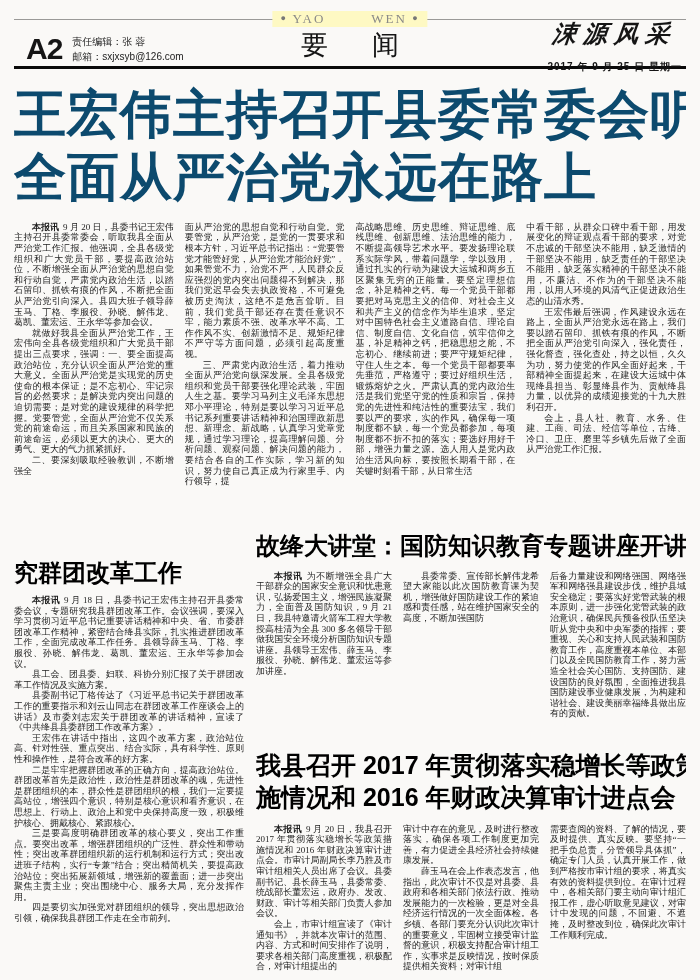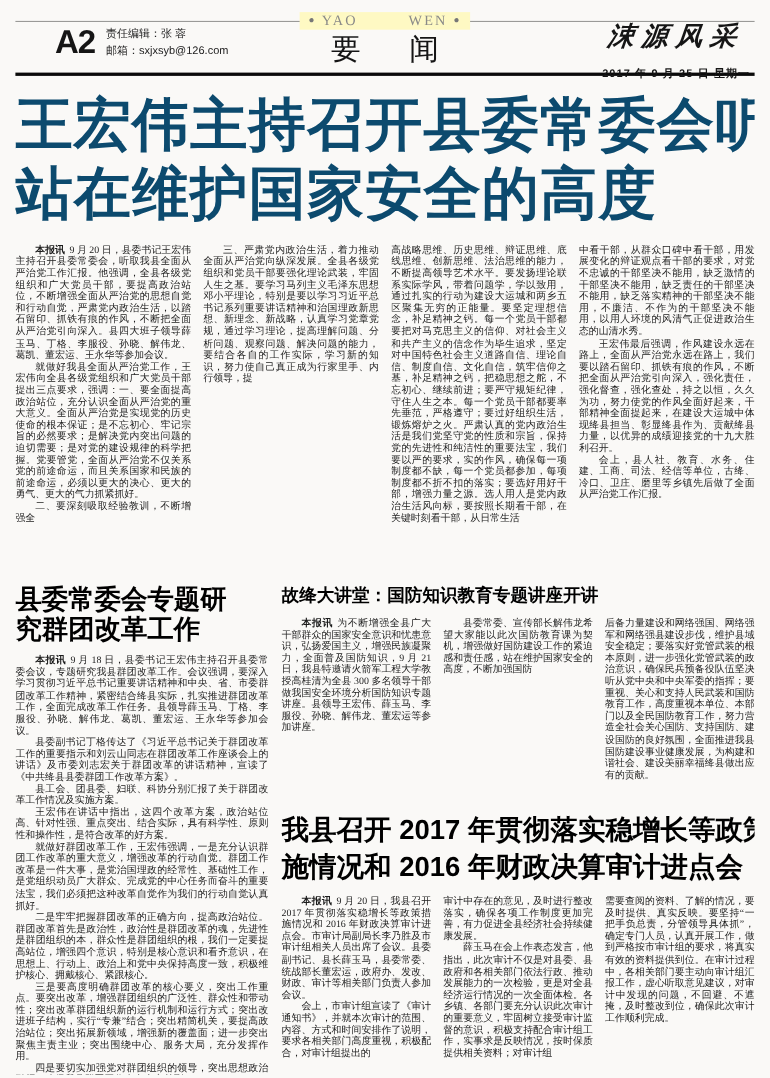--- a/index.html
+++ b/index.html
@@ -12,21 +12,21 @@
   
   .hdr{position:relative;height:56px;border-bottom:3.5px solid #0a0a0a;margin-bottom:6px;}
   .hdr-thinline{position:absolute;left:0;right:0;top:9px;border-top:1.5px solid #9a9a98;}
   .pinrow{
     position:absolute;left:50%;top:1px;transform:translateX(-50%);
     background:#fef9c3;padding:0 8px;color:#8a8a88;
     font-family:"Liberation Serif",serif;font-size:13px;letter-spacing:2px;white-space:nowrap;text-align:right;
   }
   .pinrow .gap{display:inline-block;width:46px;}
   .pinrow .dot{font-size:9px;vertical-align:2px;color:#777;}
-  .hdr-left{position:absolute;left:12px;top:14px;display:flex;align-items:center;margin-left:24px;}
+  .hdr-left{position:absolute;left:12px;top:24px;display:flex;align-items:center;}
   .pagecode{font-family:"Liberation Sans",sans-serif;font-weight:900;font-size:30px;line-height:1;letter-spacing:-1px;}
   .editorbox{margin-left:10px;font-size:10px;line-height:1.5;font-family:"Liberation Sans",sans-serif;color:#222;}
   .hdr-center{position:absolute;left:50%;top:17px;transform:translateX(-50%);white-space:nowrap;}
   .sectiontitle{font-size:27px;font-weight:normal;letter-spacing:0;}
   .sectiontitle span:first-child{margin-right:44px;}
   .hdr-right{position:absolute;right:4px;top:12px;text-align:center;}
   .masthead{
     font-family:"Liberation Serif",serif;font-style:italic;font-weight:bold;
     font-size:24px;letter-spacing:7px;line-height:1;transform:skewX(-6deg);
   }
@@ -35,21 +35,21 @@
   .headline-main{
     font-family:"Liberation Sans","DejaVu Sans",sans-serif;font-weight:900;
     font-size:52px;line-height:1.22;margin:14px 0 12px 0;letter-spacing:1px;
     white-space:nowrap;overflow:hidden;color:#0c4a6e;
   }
   .headline-sub{
     font-family:"Liberation Sans","DejaVu Sans",sans-serif;font-weight:900;color:#000;
     margin:0 0 8px 0;white-space:nowrap;overflow:hidden;
   }
   .h-groups{font-size:24px;line-height:1.15;}
-  .h-lecture{font-size:16px;line-height:1.2;margin-bottom:10px;}
+  .h-lecture{font-size:24px;line-height:1.2;margin-bottom:10px;}
   .h-audit{font-size:25px;line-height:1.3;margin:2px 0 10px 0;}
   
   .cols{display:flex;gap:11px;align-items:center;}
   .col{flex:1 1 0;overflow:hidden;}
   .bodytext{font-size:9px;line-height:10.6px;text-align:justify;color:#1c1c1c;}
   .bodytext p{margin:0;text-indent:2em;}
   .bodytext p.cont{text-indent:0;}
   .lead{font-family:"Liberation Sans",sans-serif;font-weight:bold;margin-right:4px;}
   .main-body .col{height:300px;}
   
@@ -90,55 +90,55 @@
 
     <div class="hdr-right">
       <div class="masthead">涑源风采</div>
       <div class="dateline">2017 年 9 月 25 日  星期一</div>
     </div>
   </header>
 
   <section>
     <h1 class="headline-main">
       <span>王宏伟主持召开县委常委会听取</span><br>
-      <span>站在维护国家安全的高度</span>
+      <span>全面从严治党永远在路上</span>
     </h1>
     <div class="cols main-body bodytext">
       <div class="col">
         <p><b class="lead">本报讯</b><span>9 月 20 日，县委书记王宏伟主持召开县委常委会，听取我县全面从严治党工作汇报。他强调，全县各级党组织和广大党员干部，要提高政治站位，不断增强全面从严治党的思想自觉和行动自觉，严肃党内政治生活，以踏石留印、抓铁有痕的作风，不断把全面从严治党引向深入。县四大班子领导薛玉马、丁格、李服役、孙晓、解伟龙、葛凯、董宏运、王永华等参加会议。</span></p>
         <p>就做好我县全面从严治党工作，王宏伟向全县各级党组织和广大党员干部提出三点要求，强调：一、要全面提高政治站位，充分认识全面从严治党的重大意义。全面从严治党是实现党的历史使命的根本保证；是不忘初心、牢记宗旨的必然要求；是解决党内突出问题的迫切需要；是对党的建设规律的科学把握。党要管党，全面从严治党不仅关系党的前途命运，而且关系国家和民族的前途命运，必须以更大的决心、更大的勇气、更大的气力抓紧抓好。</p>
         <p>二、要深刻吸取经验教训，不断增强全</p>
       </div>
       <div class="col">
+        <p class="cont">面从严治党的思想自觉和行动自觉。党要管党，从严治党，是党的一贯要求和根本方针，习近平总书记指出：“党要管党才能管好党，从严治党才能治好党”，如果管党不力，治党不严，人民群众反应强烈的党内突出问题得不到解决，那我们党迟早会失去执政资格，不可避免被历史淘汰，这绝不是危言耸听。目前，我们党员干部还存在责任意识不牢，能力素质不强、改革水平不高、工作作风不实、创新激情不足、规矩纪律不严守等方面问题，必须引起高度重视。</p>
         <p>三、严肃党内政治生活，着力推动全面从严治党向纵深发展。全县各级党组织和党员干部要强化理论武装，牢固人生之基。要学习马列主义毛泽东思想邓小平理论，特别是要以学习习近平总书记系列重要讲话精神和治国理政新思想、新理念、新战略，认真学习党章党规，通过学习理论，提高理解问题、分析问题、观察问题、解决问题的能力，要结合各自的工作实际，学习新的知识，努力使自己真正成为行家里手、内行领导，提</p>
       </div>
       <div class="col">
         <p class="cont">高战略思维、历史思维、辩证思维、底线思维、创新思维、法治思维的能力，不断提高领导艺术水平。要发扬理论联系实际学风，带着问题学，学以致用，通过扎实的行动为建设大运城和两乡五区聚集无穷的正能量。要坚定理想信念，补足精神之钙。每一个党员干部都要把对马克思主义的信仰、对社会主义和共产主义的信念作为毕生追求，坚定对中国特色社会主义道路自信、理论自信、制度自信、文化自信，筑牢信仰之基，补足精神之钙，把稳思想之舵，不忘初心、继续前进；要严守规矩纪律，守住人生之本。每一个党员干部都要率先垂范，严格遵守；要过好组织生活，锻炼熔炉之火。严肃认真的党内政治生活是我们党坚守党的性质和宗旨，保持党的先进性和纯洁性的重要法宝，我们要以严的要求，实的作风，确保每一项制度都不缺，每一个党员都参加，每项制度都不折不扣的落实；要选好用好干部，增强力量之源。选人用人是党内政治生活风向标，要按照长期看干部，在关键时刻看干部，从日常生活</p>
       </div>
       <div class="col">
         <p class="cont">中看干部，从群众口碑中看干部，用发展变化的辩证观点看干部的要求，对党不忠诚的干部坚决不能用，缺乏激情的干部坚决不能用，缺乏责任的干部坚决不能用，缺乏落实精神的干部坚决不能用，不廉洁、不作为的干部坚决不能用，以用人环境的风清气正促进政治生态的山清水秀。</p>
         <p>王宏伟最后强调，作风建设永远在路上，全面从严治党永远在路上，我们要以踏石留印、抓铁有痕的作风，不断把全面从严治党引向深入，强化责任，强化督查，强化查处，持之以恒，久久为功，努力使党的作风全面好起来，干部精神全面提起来，在建设大运城中体现绛县担当、彰显绛县作为、贡献绛县力量，以优异的成绩迎接党的十九大胜利召开。</p>
         <p>会上，县人社、教育、水务、住建、工商、司法、经信等单位，古绛、冷口、卫庄、磨里等乡镇先后做了全面从严治党工作汇报。</p>
       </div>
     </div>
   </section>
 
   <div class="lower">
 
     <section class="lower-left">
       <h2 class="headline-sub h-groups">
-        <span>县委常委会专题研</span><br>
+        <br>
         <span>究群团改革工作</span>
       </h2>
       <div class="bodytext groups-body">
         <p><b class="lead">本报讯</b><span>9 月 18 日，县委书记王宏伟主持召开县委常委会议，专题研究我县群团改革工作。会议强调，要深入学习贯彻习近平总书记重要讲话精神和中央、省、市委群团改革工作精神，紧密结合绛县实际，扎实推进群团改革工作，全面完成改革工作任务。县领导薛玉马、丁格、李服役、孙晓、解伟龙、葛凯、董宏运、王永华等参加会议。</span></p>
+        <p>县工会、团县委、妇联、科协分别汇报了关于群团改革工作情况及实施方案。</p>
         <p>县委副书记丁格传达了《习近平总书记关于群团改革工作的重要指示和刘云山同志在群团改革工作座谈会上的讲话》及市委刘志宏关于群团改革的讲话精神，宣读了《中共绛县县委群团工作改革方案》。</p>
-        <p>县工会、团县委、妇联、科协分别汇报了关于群团改革工作情况及实施方案。</p>
         <p>王宏伟在讲话中指出，这四个改革方案，政治站位高、针对性强、重点突出、结合实际，具有科学性、原则性和操作性，是符合改革的好方案。</p>
-        <p>就做好群团改革工作，王宏伟强调，一是充分认识群团工作改革的重大意义，增强改革的行动自觉。群团工作改革是一件大事，是党治国理政的经常性、基础性工作，是党组织动员广大群众、完成党的中心任务而奋斗的重要法宝，我们必须把这种改革自觉作为我们的行动自觉认真抓好。</p>
         <p>二是牢牢把握群团改革的正确方向，提高政治站位。群团改革首先是政治性，政治性是群团改革的魂，先进性是群团组织的本，群众性是群团组织的根，我们一定要提高站位，增强四个意识，特别是核心意识和看齐意识，在思想上、行动上、政治上和党中央保持高度一致，积极维护核心、拥戴核心、紧跟核心。</p>
         <p>三是要高度明确群团改革的核心要义，突出工作重点。要突出改革，增强群团组织的广泛性、群众性和带动性；突出改革群团组织新的运行机制和运行方式；突出改进班子结构，实行“专兼”结合；突出精简机关，要提高政治站位；突出拓展新领域，增强新的覆盖面；进一步突出聚焦主责主业；突出围绕中心、服务大局，充分发挥作用。</p>
         <p>四是要切实加强党对群团组织的领导，突出思想政治引领，确保我县群团工作走在全市前列。</p>
       </div>
     </section>
 
     <div class="lower-right">
 
       <section>
         <h2 class="headline-sub h-lecture">故绛大讲堂：国防知识教育专题讲座开讲</h2>

